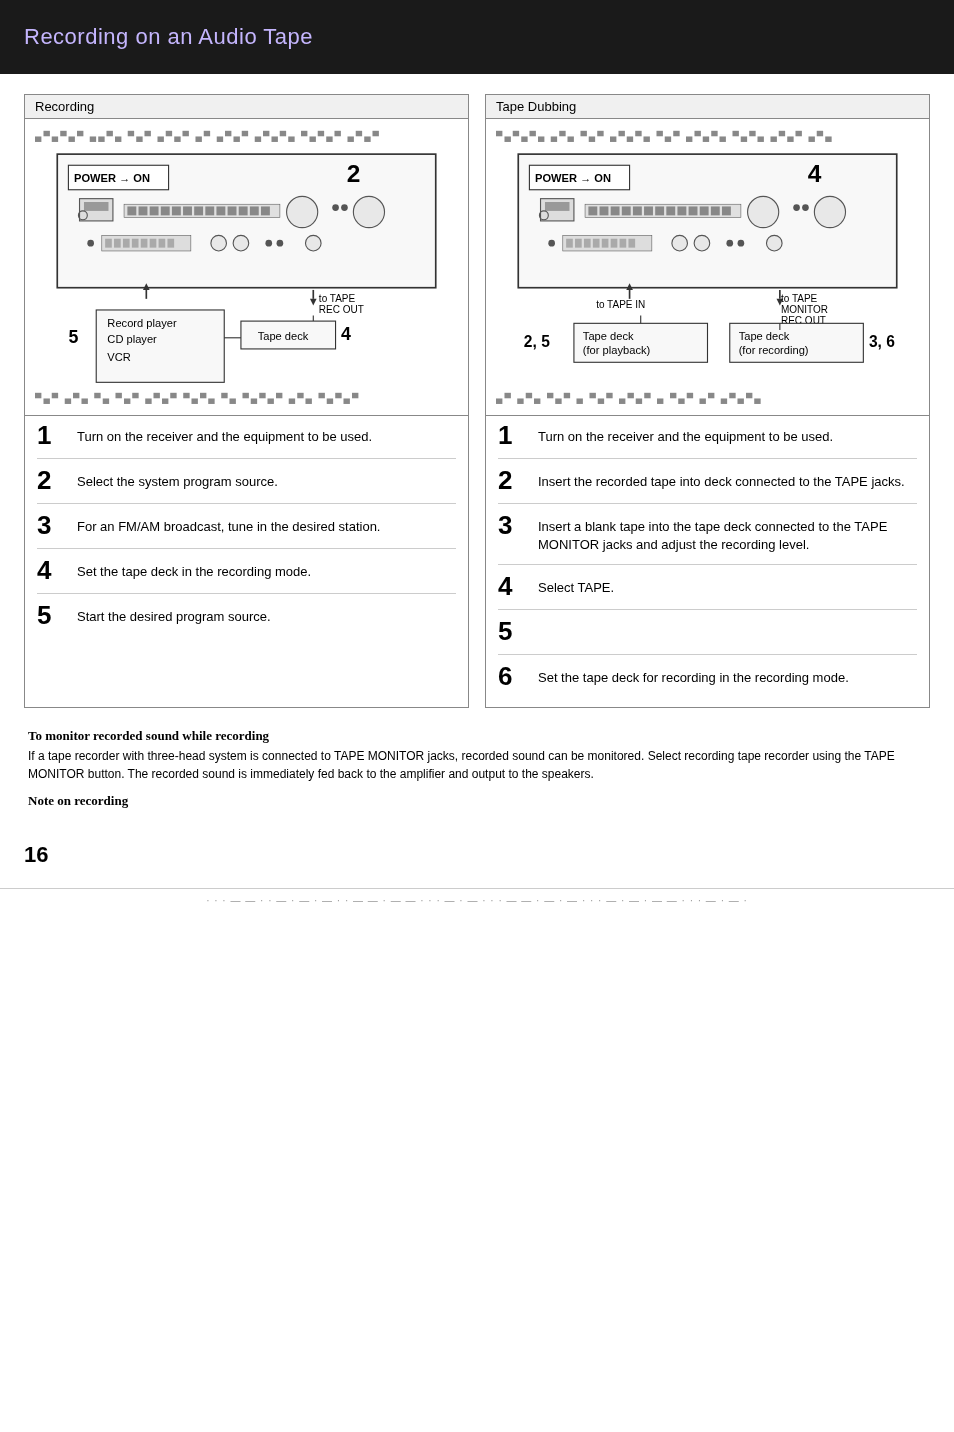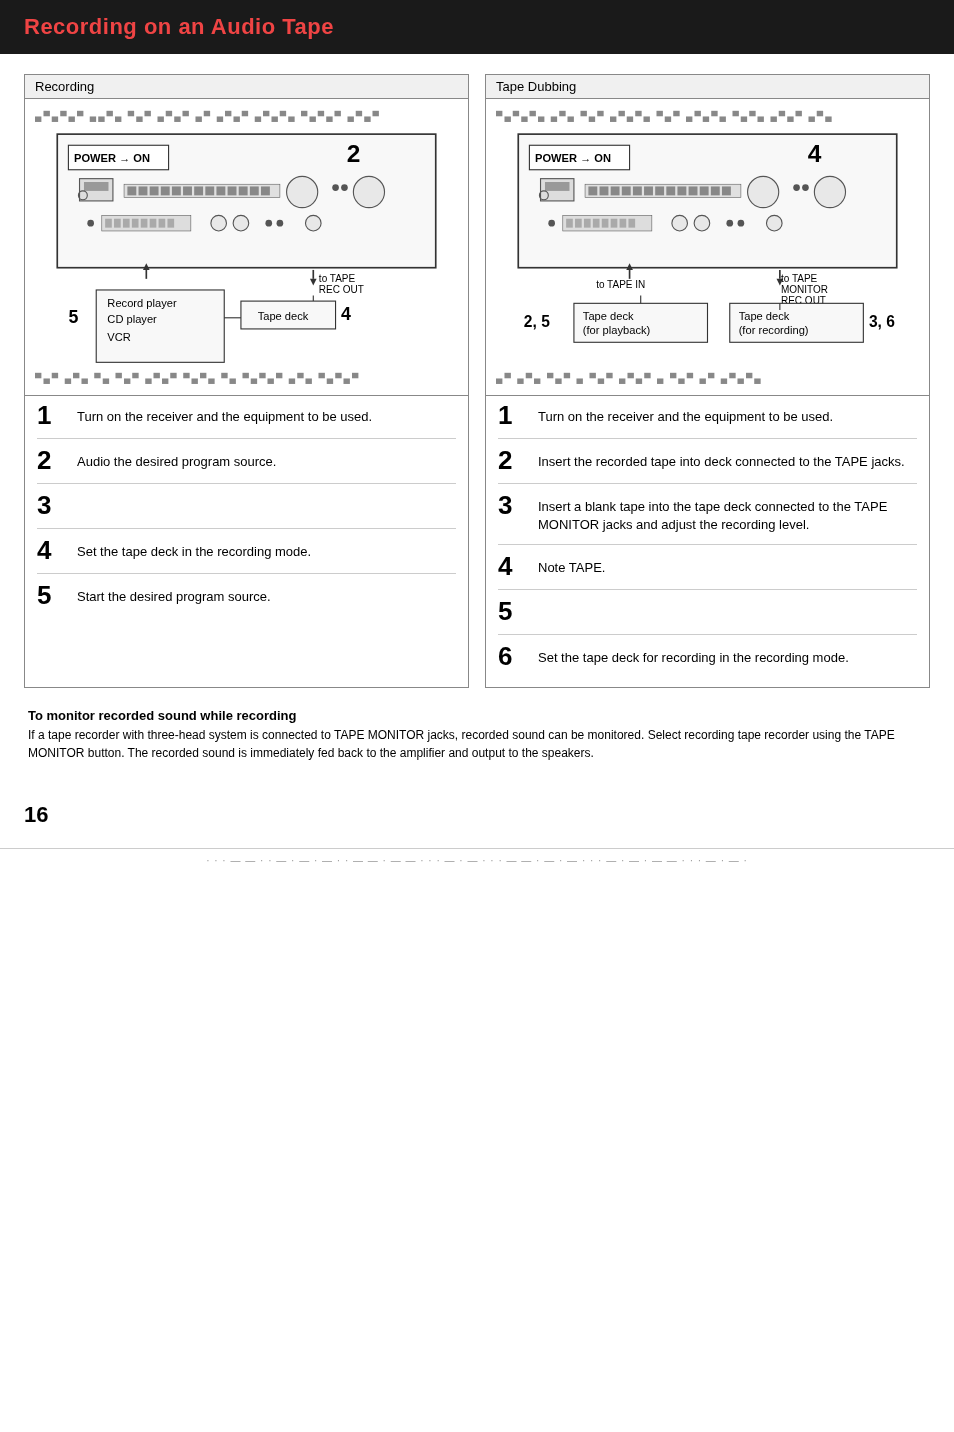--- a/index.html
+++ b/index.html
@@ -9,24 +9,24 @@
       background: #fff;
       font-family: Arial, Helvetica, sans-serif;
       font-size: 14px;
       color: #000;
       padding: 0;
     }
 
     
     .page-header {
       background: #1a1a1a;
-      color: #ef4444;
-      padding: 14px 24px;
+      color: #c4b5fd;
+      padding: 24px 24px;
       font-size: 22px;
-      font-weight: bold;
+      font-weight: normal;
       letter-spacing: 0.5px;
     }
 
     
     .content-area {
       padding: 20px 24px;
     }
 
     
     .two-col {
@@ -97,20 +97,21 @@
     
     .notes-section {
       padding: 0 4px;
       margin-top: 4px;
     }
 
     .note-title {
       font-weight: bold;
       font-size: 13px;
       margin-bottom: 3px;
+      font-family: Liberation Serif, serif;
     }
 
     .note-text {
       font-size: 12px;
       line-height: 1.5;
       margin-bottom: 10px;
     }
 
     
     .page-number {
@@ -230,24 +231,25 @@
         <div class="diagram-noise-line">▀▄▀ ▄▀▄ ▀▄ ▀▄▀ ▄▀▄▀ ▀▄▀▄ ▀▄ ▀▄▀▄▀ ▄▀▄ ▀▄▀▄▀</div>
       </div>
 
       <div class="steps-area">
         <div class="step-row">
           <span class="step-num">1</span>
           <span class="step-text">Turn on the receiver and the equipment to be used.</span>
         </div>
         <div class="step-row">
           <span class="step-num">2</span>
-          <span class="step-text">Audio the desired program source.</span>
+          <span class="step-text">Select the system program source.</span>
         </div>
         <div class="step-row">
           <span class="step-num">3</span>
+          <span class="step-text">For an FM/AM broadcast, tune in the desired station.</span>
         </div>
         <div class="step-row">
           <span class="step-num">4</span>
           <span class="step-text">Set the tape deck in the recording mode.</span>
         </div>
         <div class="step-row">
           <span class="step-num">5</span>
           <span class="step-text">Start the desired program source.</span>
         </div>
       </div>
@@ -341,37 +343,38 @@
         <div class="step-row">
           <span class="step-num">2</span>
           <span class="step-text">Insert the recorded tape into deck connected to the TAPE jacks.</span>
         </div>
         <div class="step-row">
           <span class="step-num">3</span>
           <span class="step-text">Insert a blank tape into the tape deck connected to the TAPE MONITOR jacks and adjust the recording level.</span>
         </div>
         <div class="step-row">
           <span class="step-num">4</span>
-          <span class="step-text">Note TAPE.</span>
+          <span class="step-text">Select TAPE.</span>
         </div>
         <div class="step-row">
           <span class="step-num">5</span>
         </div>
         <div class="step-row">
           <span class="step-num">6</span>
           <span class="step-text">Set the tape deck for recording in the recording mode.</span>
         </div>
       </div>
     </div>
 
   </div>
 
   <div class="notes-section">
     <div class="note-title">To monitor recorded sound while recording</div>
     <div class="note-text">If a tape recorder with three-head system is connected to TAPE MONITOR jacks, recorded sound can be monitored. Select recording tape recorder using the TAPE MONITOR button. The recorded sound is immediately fed back to the amplifier and output to the speakers.</div>
+    <div class="note-title">Note on recording</div>
   </div>
 
 </div>
 
 <div class="page-number">16</div>
 
 <div class="bottom-decoration">
   · · · — — · · — · — · — · · — — · — — · · · — · — · · · — — · — · — · · · — · — · — — · · · — · — ·
 </div>
 

